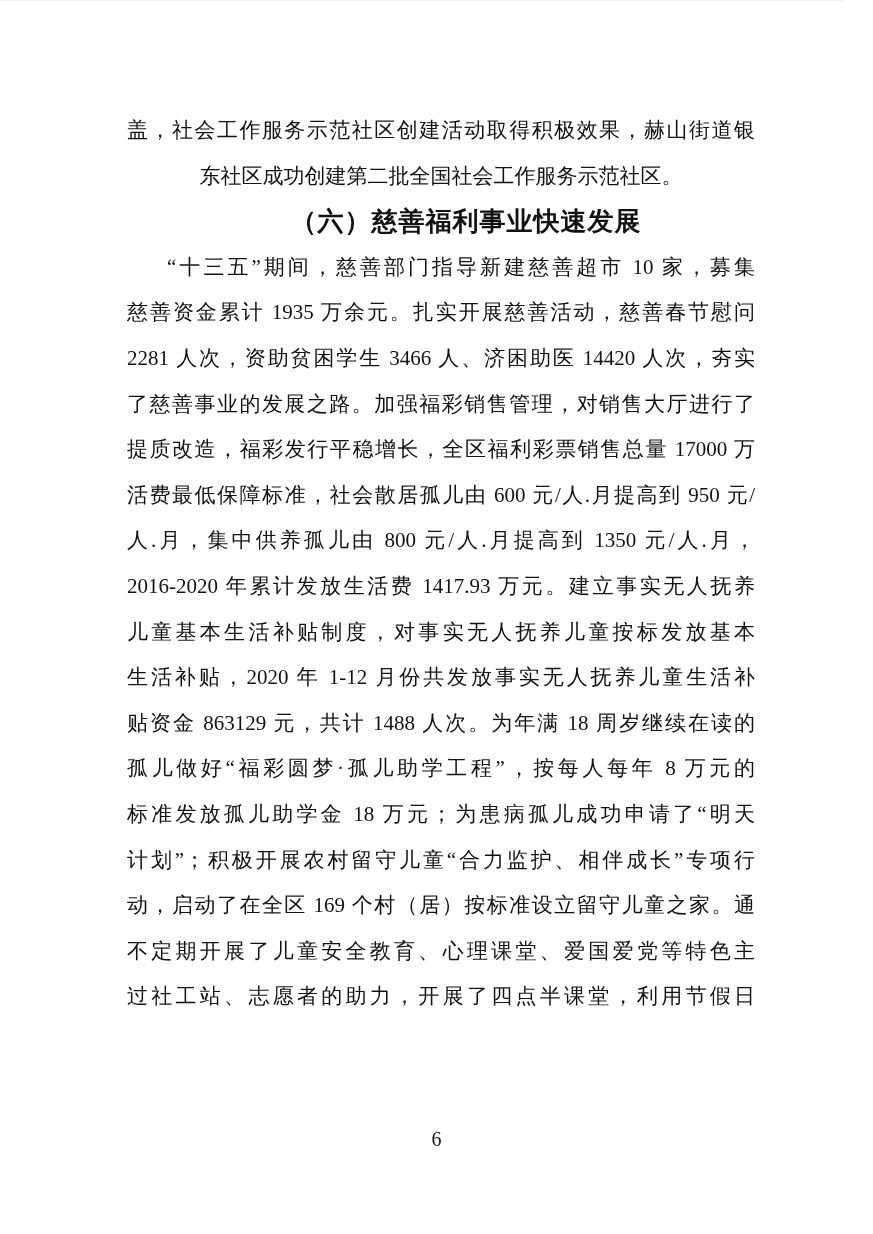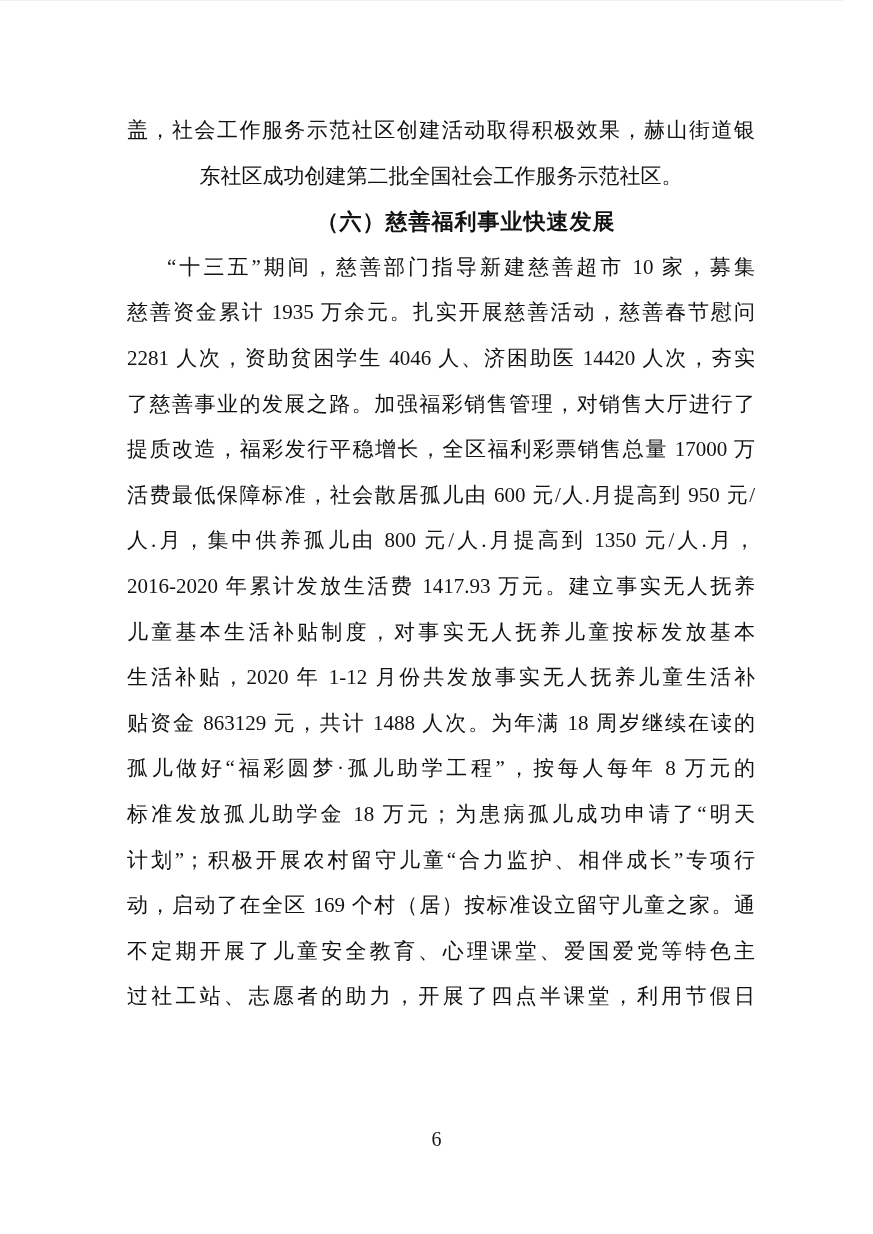--- a/index.html
+++ b/index.html
@@ -39,21 +39,21 @@
     -moz-text-align-last: justify;
     text-align-last: justify;
   }
   
   .line.indent-first {
     padding-left: 40px;
   }
   .line.heading {
     font-family: "Liberation Sans", "DejaVu Sans", sans-serif;
     font-weight: 700;
-    font-size: 22px;
+    font-size: 26px;
     padding-left: 50px;
     letter-spacing: 1px;
   }
   .page-number {
     position: absolute;
     left: 0;
     top: 1122px;
     width: 873px;
     height: 32px;
     line-height: 32px;
@@ -66,21 +66,21 @@
 </head>
 <body>
 
 <div class="page">
   <div class="text-block">
     <div class="line j">盖，社会工作服务示范社区创建活动取得积极效果，赫山街道银</div>
     <div class="line">东社区成功创建第二批全国社会工作服务示范社区。</div>
     <div class="line heading">（六）慈善福利事业快速发展</div>
     <div class="line j indent-first">“十三五”期间，慈善部门指导新建慈善超市 10 家，募集</div>
     <div class="line j">慈善资金累计 1935 万余元。扎实开展慈善活动，慈善春节慰问</div>
-    <div class="line j">2281 人次，资助贫困学生 4046 人、济困助医 14420 人次，夯实</div>
+    <div class="line j">2281 人次，资助贫困学生 3466 人、济困助医 14420 人次，夯实</div>
     <div class="line j">了慈善事业的发展之路。加强福彩销售管理，对销售大厅进行了</div>
     <div class="line j">提质改造，福彩发行平稳增长，全区福利彩票销售总量 17000 万</div>
     <div class="line j">活费最低保障标准，社会散居孤儿由 600 元/人.月提高到 950 元/</div>
     <div class="line j">人.月，集中供养孤儿由 800 元/人.月提高到 1350 元/人.月，</div>
     <div class="line j">2016-2020 年累计发放生活费 1417.93 万元。建立事实无人抚养</div>
     <div class="line j">儿童基本生活补贴制度，对事实无人抚养儿童按标发放基本</div>
     <div class="line j">生活补贴，2020 年 1-12 月份共发放事实无人抚养儿童生活补</div>
     <div class="line j">贴资金 863129 元，共计 1488 人次。为年满 18 周岁继续在读的</div>
     <div class="line j">孤儿做好“福彩圆梦·孤儿助学工程”，按每人每年 8 万元的</div>
     <div class="line j">标准发放孤儿助学金 18 万元；为患病孤儿成功申请了“明天</div>

